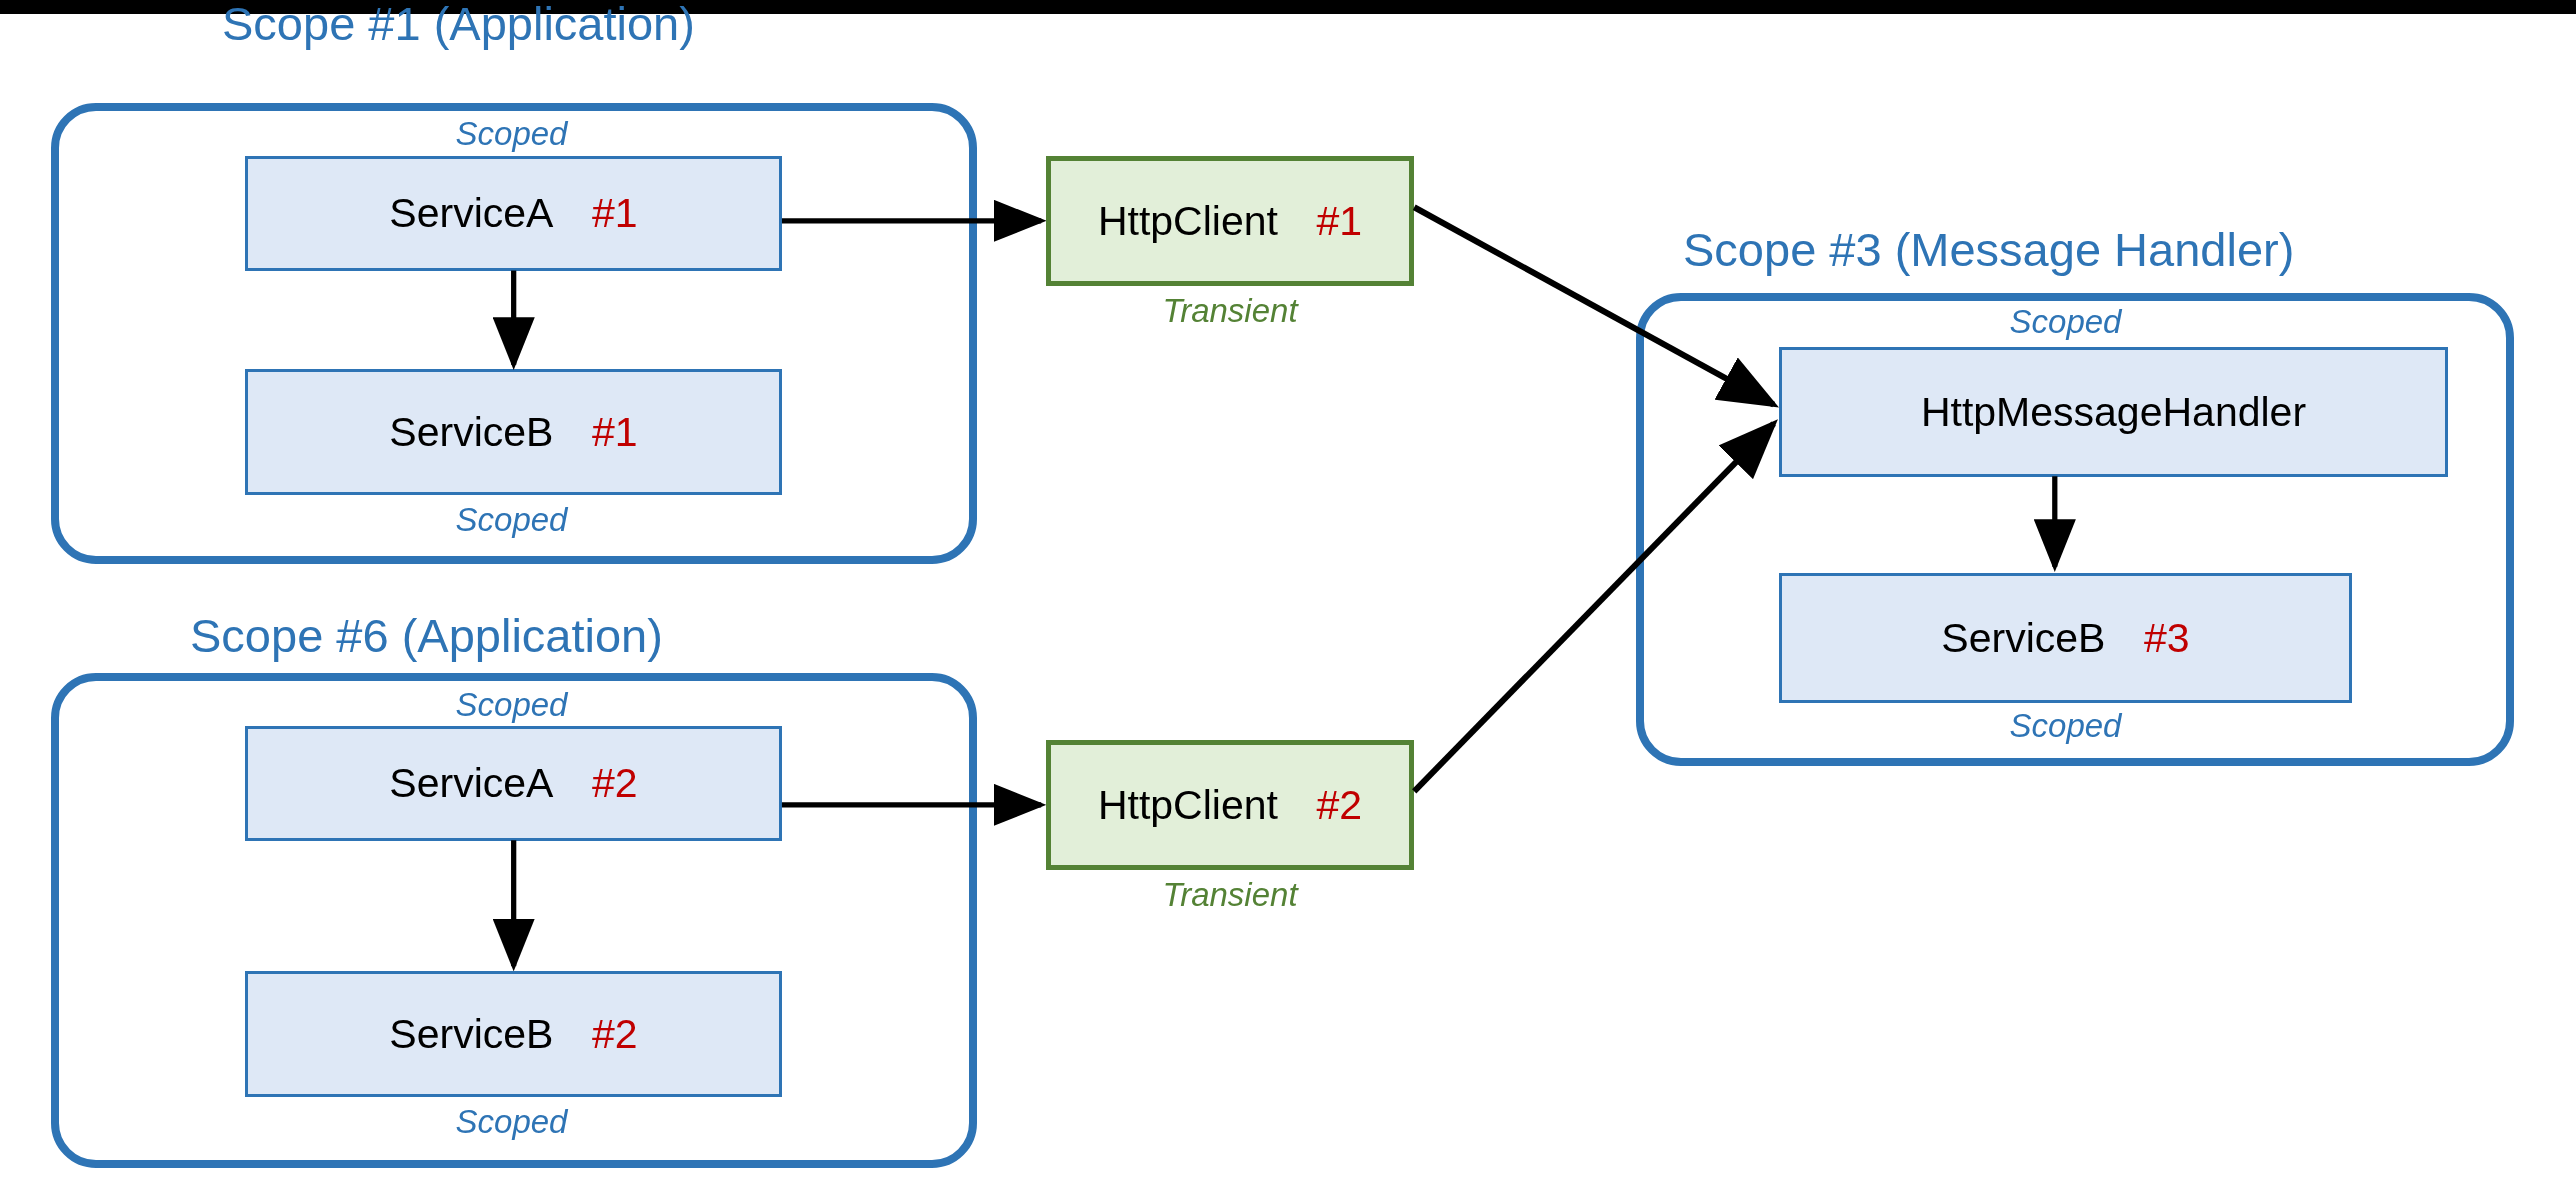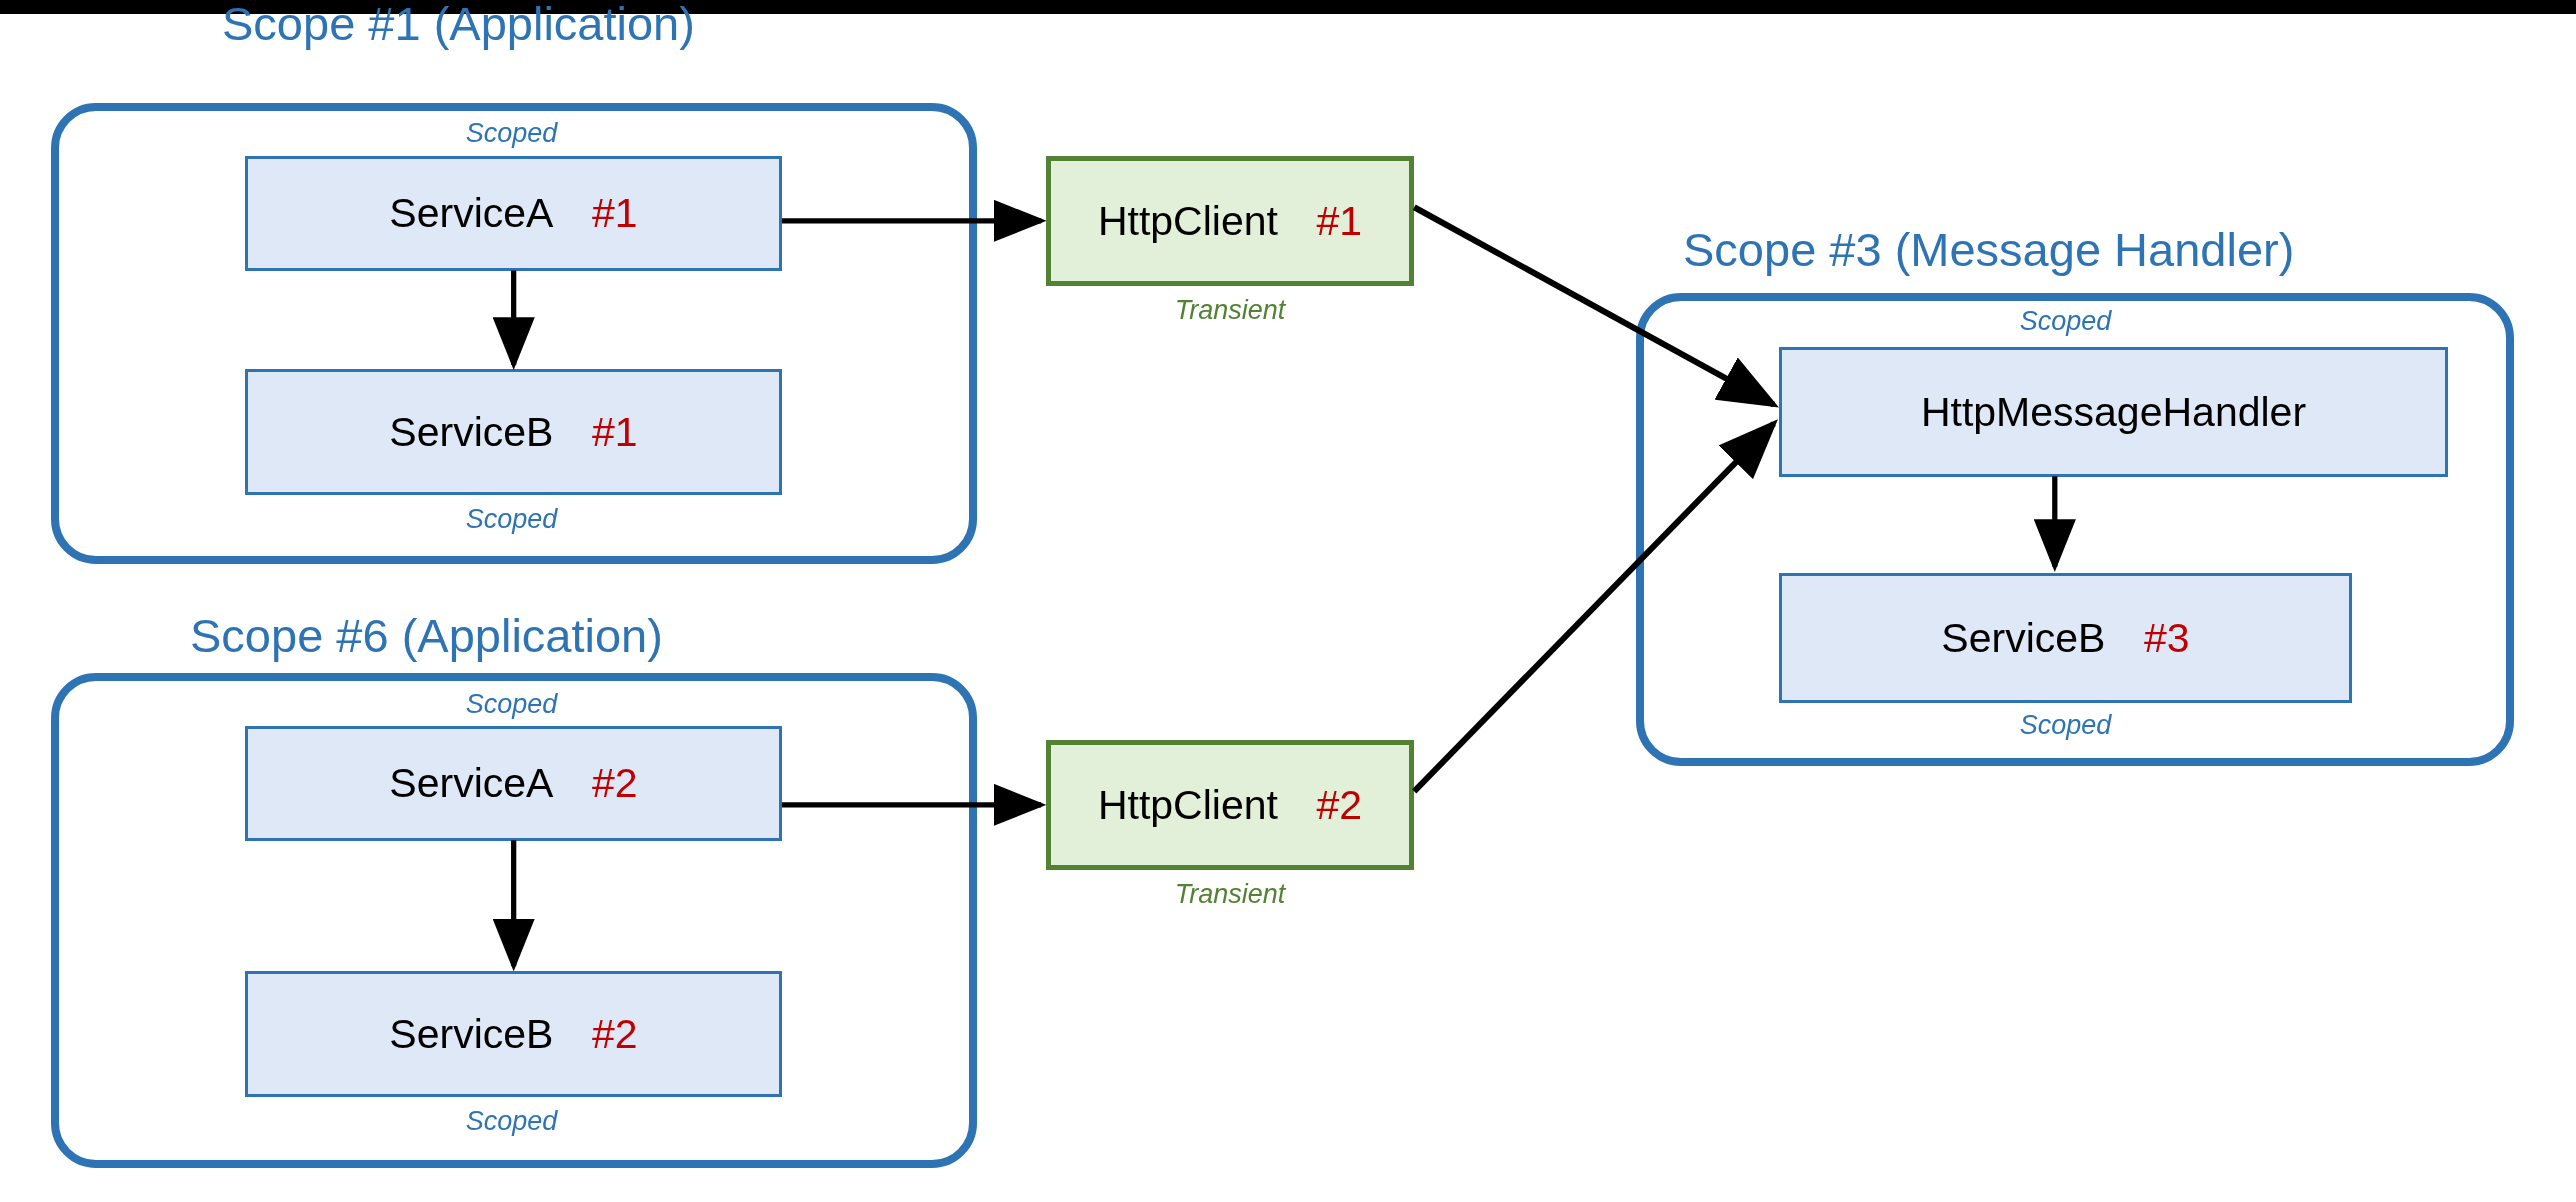--- a/index.html
+++ b/index.html
@@ -59,21 +59,21 @@
   }
   .node.green {
     background: #E2EFD9;
     border: 5.3px solid #548235;
   }
   .node .num-red { color: #C00000; margin-left: 10.6px; }
   
   .lifetime {
     position: absolute;
     font-style: italic;
-    font-size: 27px;
+    font-size: 33px;
     line-height: 33px;
     white-space: nowrap;
     text-align: center;
     font-family: "Liberation Sans", sans-serif;
   }
   .lifetime.scoped { color: #2E74B5; }
   .lifetime.transient { color: #548235; text-align: center; }
   
   #arrows {
     position: absolute;

